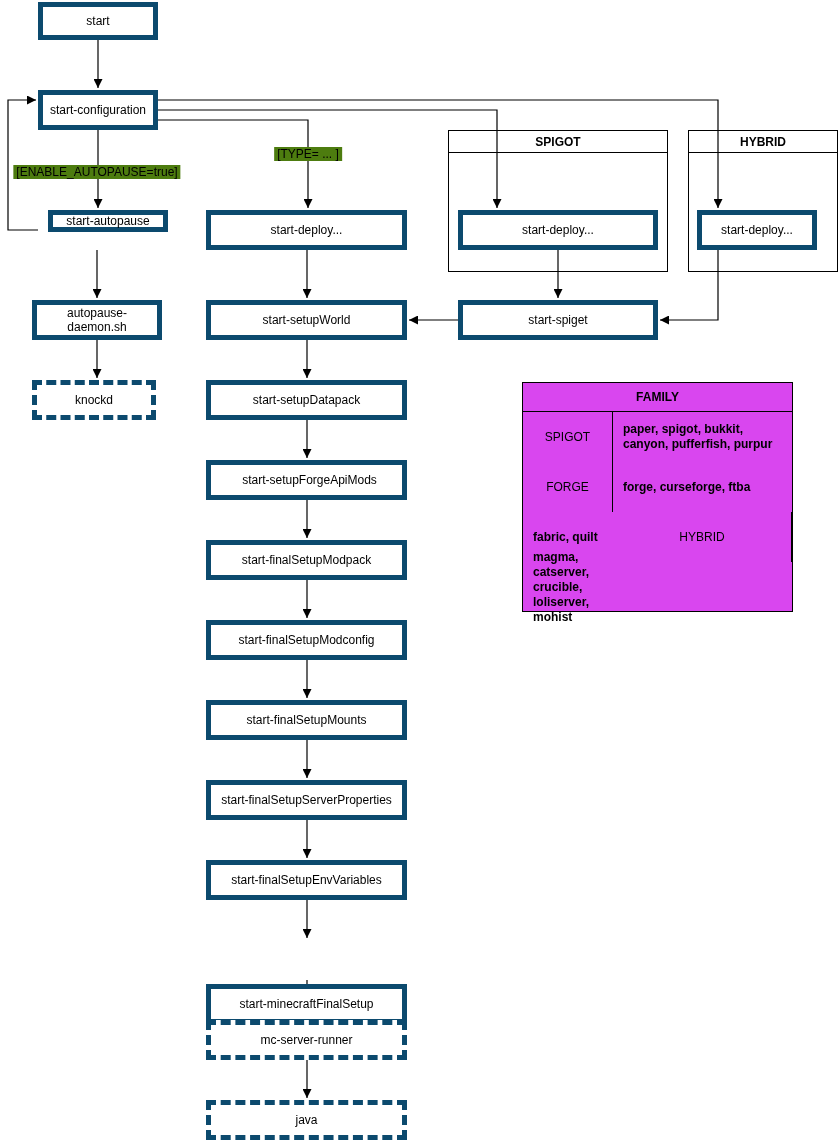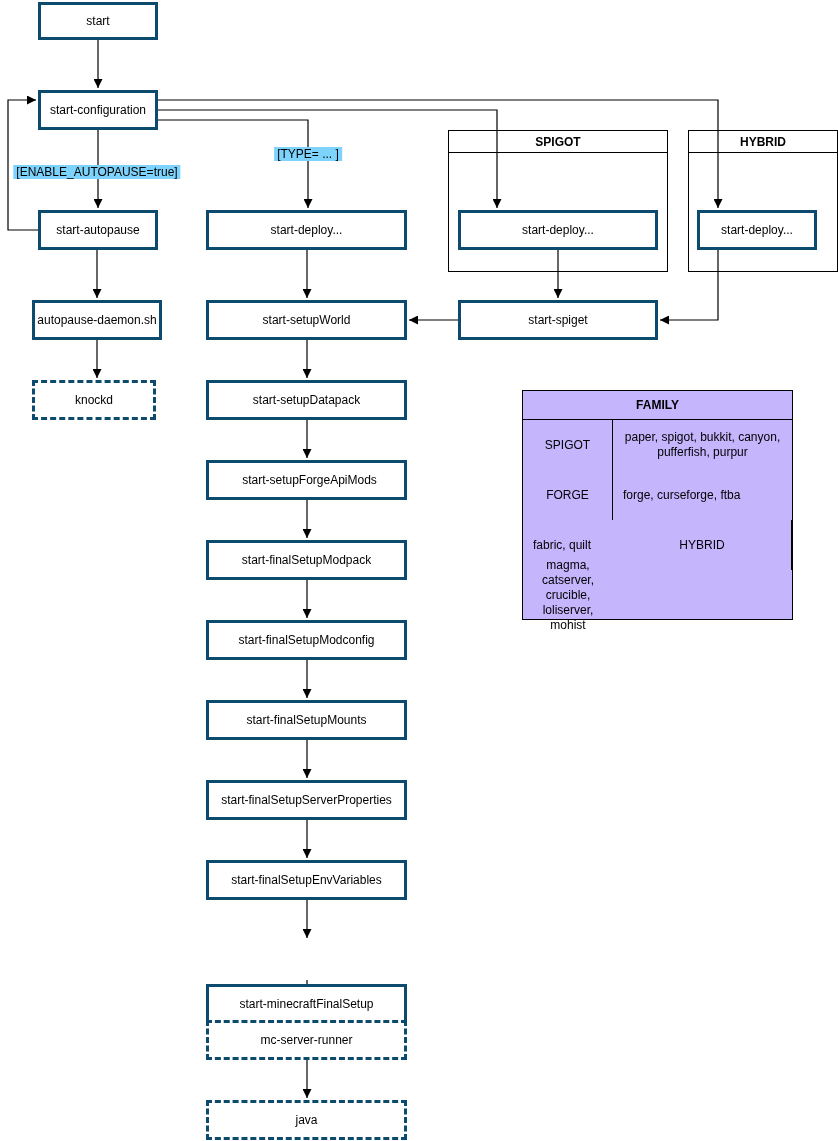--- a/index.html
+++ b/index.html
@@ -5,45 +5,45 @@
   html,body { margin:0; padding:0; background:#ffffff; }
   #canvas {
     position:relative; width:838px; height:1141px; background:#ffffff;
     font-family:"Liberation Sans", sans-serif; font-size:12px; color:#000;
     overflow:hidden;
   }
   #connectors { position:absolute; left:0; top:0; width:838px; height:1141px; }
 
   .node {
     position:absolute; box-sizing:border-box;
-    background:#ffffff; border:3px solid #0c4a6e;
+    background:#ffffff; border:5px solid #0c4a6e;
     display:flex; align-items:center; justify-content:center;
     text-align:center; line-height:1.2; padding:2px;
   }
   .dashed { border-style:dashed; }
 
   .group-frame {
     position:absolute; box-sizing:border-box;
     border:1px solid #000000; background:transparent;
   }
   .group-title {
     box-sizing:border-box; height:22px; border-bottom:1px solid #000000;
     display:flex; align-items:center; justify-content:center;
     font-weight:bold;
   }
 
   .edge-label {
     position:absolute; transform:translate(-50%,-50%);
-    background:#7dd3fc; padding:0 3px; white-space:nowrap;
+    background:#4d7c0f; padding:0 3px; white-space:nowrap;
   }
 
   
   #n-start        { left:38px;  top:2px;   width:120px; height:38px; }
   #n-config       { left:38px;  top:90px;  width:120px; height:40px; }
-  #n-autopause    { left:38px;  top:210px; width:120px; height:40px; }
+  #n-autopause    { left:48px;  top:210px; width:120px; height:22px; }
   #n-daemon       { left:32px;  top:300px; width:130px; height:40px; }
   #n-knockd       { left:32px;  top:380px; width:124px; height:40px; }
 
   
   #n-deploy       { left:206px; top:210px;  width:201px; height:40px; }
   #n-world        { left:206px; top:300px;  width:201px; height:40px; }
   #n-datapack     { left:206px; top:380px;  width:201px; height:40px; }
   #n-forgeapi     { left:206px; top:460px;  width:201px; height:40px;padding-left:8px; }
   #n-modpack      { left:206px; top:540px;  width:201px; height:40px; }
   #n-modconfig    { left:206px; top:620px;  width:201px; height:40px; }
@@ -59,35 +59,35 @@
   #g-spigot       { left:448px; top:130px; width:220px; height:142px; }
   #n-spigot-deploy{ left:458px; top:210px; width:200px; height:40px; }
   #g-hybrid       { left:688px; top:130px; width:150px; height:142px; }
   #n-hybrid-deploy{ left:697px; top:210px; width:120px; height:40px; }
 
   #label-enable   { left:97px;  top:172px; }
   #label-type     { left:308px; top:154px; }
 
   
   #family {
-    position:absolute; left:522px; top:390px; width:271px; height:230px;
-    box-sizing:border-box; border:1px solid #000000; background:#c4b5fd;
+    position:absolute; left:522px; top:382px; width:271px; height:230px;
+    box-sizing:border-box; border:1px solid #000000; background:#d946ef;
   }
   #family .family-header {
     box-sizing:border-box; height:29px; border-bottom:1px solid #000000;
     display:flex; align-items:center; justify-content:center; font-weight:bold;
   }
   #family .family-body { display:grid; grid-template-columns:90px 1fr; grid-auto-rows:50px; }
   #family .fam-key {
     box-sizing:border-box; border-right:1px solid #000000;
     display:flex; align-items:center; justify-content:center;
   }
   #family .fam-val {
     box-sizing:border-box; display:flex; align-items:center;
-    padding:4px 10px; line-height:1.25; text-align:center;
+    padding:4px 10px; line-height:1.25; text-align:left;font-weight:bold;
   }
 </style>
 </head>
 <body>
 
 <div id="canvas">
 
   <svg id="connectors" viewBox="0 0 838 1141" xmlns="http://www.w3.org/2000/svg">
     <defs>
       <marker id="arrow" markerUnits="userSpaceOnUse" markerWidth="10" markerHeight="9" refX="9" refY="4.5" orient="auto">

